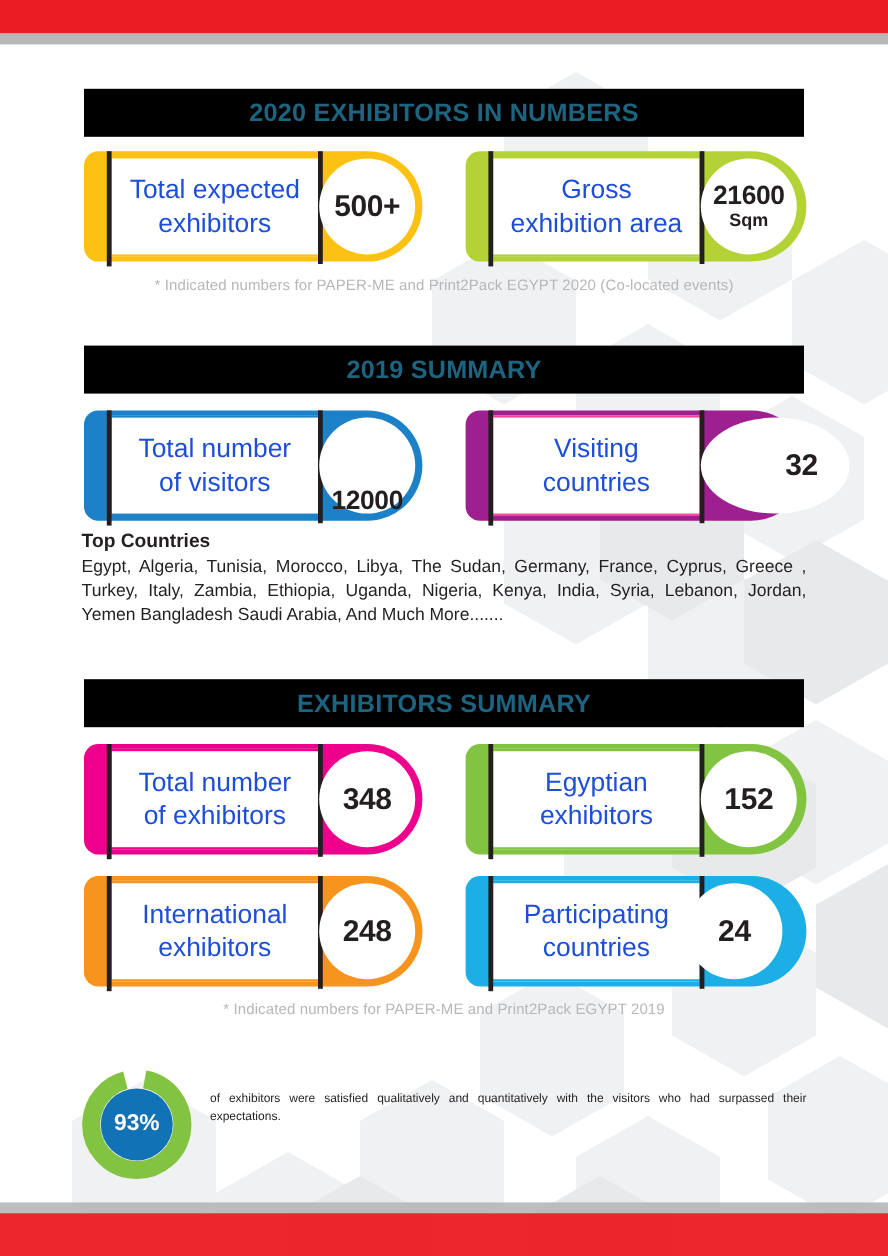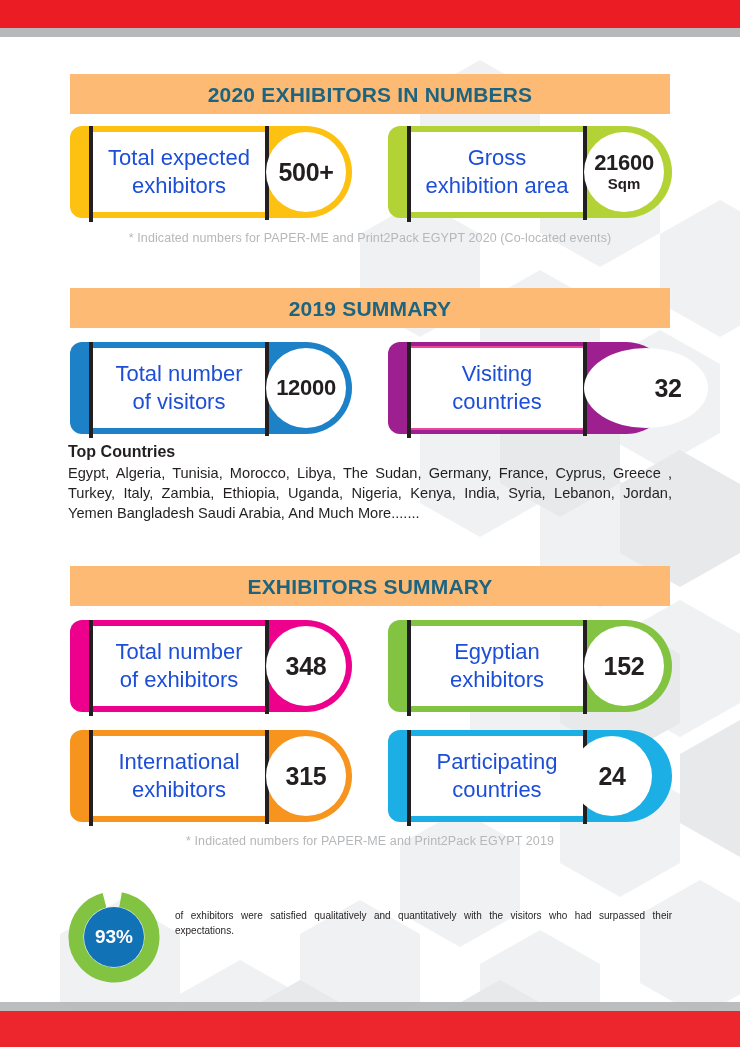--- a/index.html
+++ b/index.html
@@ -70,21 +70,21 @@
     width: 740px; height: 1047px;
     z-index: 3;
   }
 
   
   .section-header {
     position: absolute;
     left: 70px;
     width: 600px;
     height: 40px;
-    background: #fdba74;
+    background: #000000;
     display: flex;
     align-items: center;
     justify-content: center;
   }
   .section-header .sh-text {
     color: #1d6480;
     font-size: 21px;
     font-weight: bold;
     letter-spacing: .2px;
     text-align: center;
@@ -329,21 +329,21 @@
       <div class="pill-inner">
         <div class="pill-body" style="background:#1c81c6;"></div>
         <div class="pill-label-box" style="width:176px; border:2px solid #1c81c6;">
           <div class="pill-label-text">
             <span>Total number</span><br>
             <span>of visitors</span>
           </div>
         </div>
         <div class="pill-divider-left"></div>
         <div class="pill-divider-right" style="left:195px;"></div>
-        <div class="pill-circle" style="left:196px;">
+        <div class="pill-circle" style="left:196px;justify-content:flex-end;">
           <div class="pill-value small">12000</div>
         </div>
       </div>
     </div>
 
     <div class="pill" style="left:388px; top:342px; width:284px;">
       <div class="pill-inner">
         <div class="pill-body" style="background:#9e1f8f;"></div>
         <div class="pill-label-box" style="width:176px; border:2px solid #ec4899;">
           <div class="pill-label-text">
@@ -405,21 +405,21 @@
         <div class="pill-body" style="background:#f7941e;"></div>
         <div class="pill-label-box" style="width:176px; border:2px solid #f7941e;">
           <div class="pill-label-text">
             <span>International</span><br>
             <span>exhibitors</span>
           </div>
         </div>
         <div class="pill-divider-left"></div>
         <div class="pill-divider-right" style="left:195px;"></div>
         <div class="pill-circle" style="left:196px;">
-          <div class="pill-value">315</div>
+          <div class="pill-value">248</div>
         </div>
       </div>
     </div>
 
     <div class="pill" style="left:388px; top:730px; width:284px;">
       <div class="pill-inner">
         <div class="pill-body" style="background:#1cafe6;"></div>
         <div class="pill-label-box" style="width:176px; border:2px solid #1cafe6;">
           <div class="pill-label-text">
             <span>Participating</span><br>

